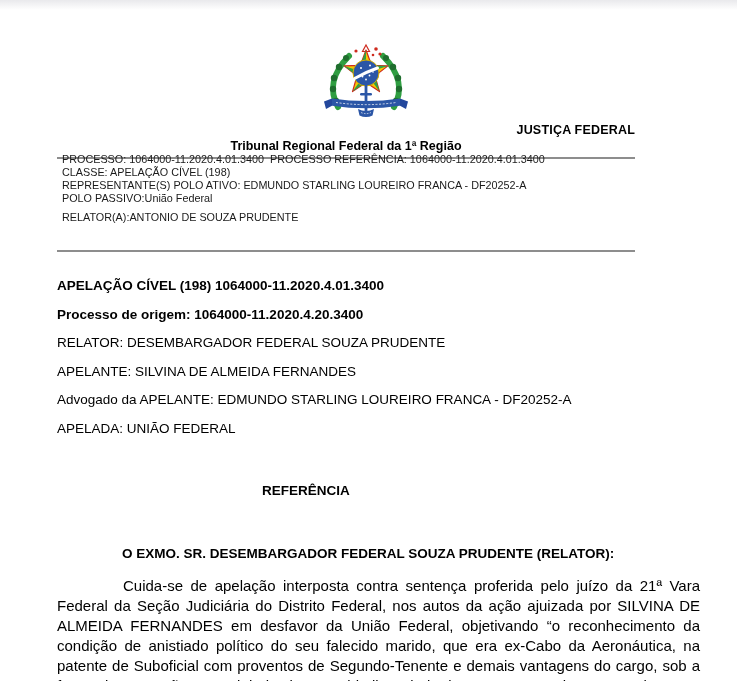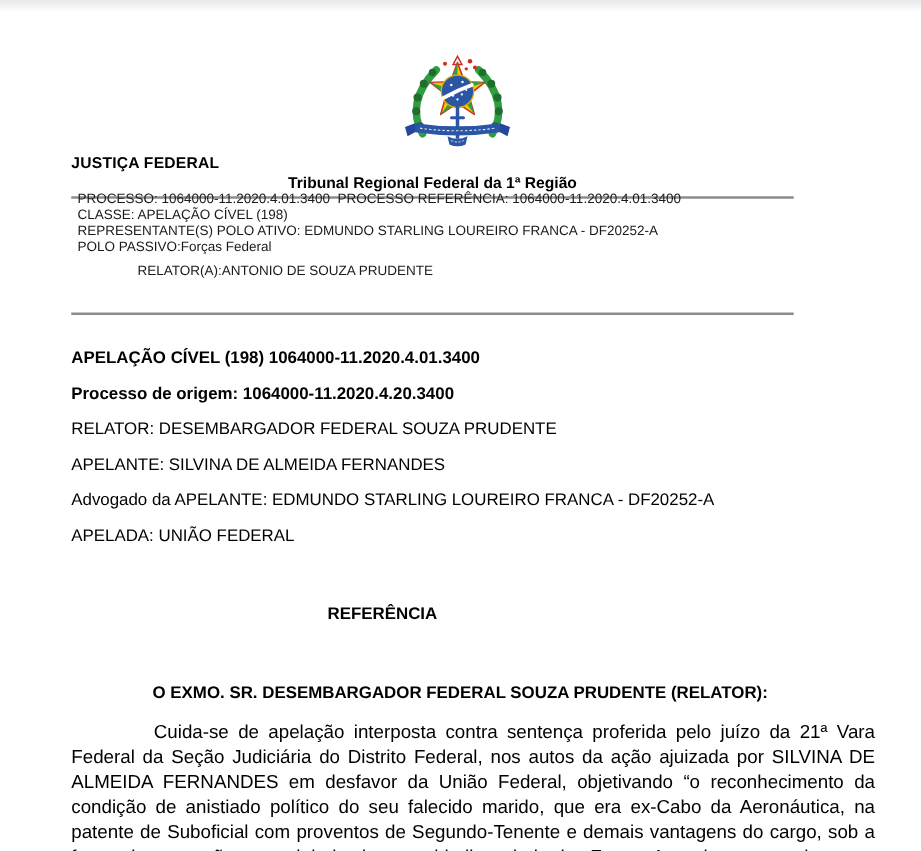--- a/index.html
+++ b/index.html
@@ -5,32 +5,32 @@
   html,body{margin:0;padding:0;}
   body{
     width:737px;height:681px;position:relative;overflow:hidden;
     background:#ffffff;color:#000;
     font-family:"Liberation Sans","DejaVu Sans",sans-serif;
     -webkit-font-smoothing:antialiased;
   }
   .top-shade{position:absolute;top:0;left:0;width:737px;height:10px;
     background:linear-gradient(#e9e9ec,#ffffff);}
   .seal{position:absolute;left:318px;top:43px;width:96px;height:80px;}
-  .org-title{position:absolute;top:123px;left:57px;width:578px;text-align:left;
+  .org-title{position:absolute;top:123px;left:57px;width:578px;text-align:right;
     font-weight:bold;font-size:12.5px;letter-spacing:.2px;}
   .court-title{position:absolute;top:139px;left:57px;width:578px;text-align:center;
     font-weight:bold;font-size:12.5px;}
   .rule{position:absolute;left:57px;width:578px;height:0;
     border-top:2px solid #8d8d8d;}
   .rule-top{top:157px;}
   .rule-bottom{top:250px;}
   .case-block{position:absolute;left:62px;top:153px;width:575px;
     font-size:10.8px;line-height:12.9px;color:#1a1a1a;}
   .case-block div{white-space:pre-wrap;}
-  .case-block .relator-line{margin-top:6px;margin-left:48px;}
+  .case-block .relator-line{margin-top:6px;}
   .parties{position:absolute;left:57px;top:272px;width:643px;font-size:13.5px;}
   .parties p{margin:0;line-height:28.5px;}
   .b{font-weight:bold;}
   .report-title{position:absolute;left:262px;top:483px;
     font-weight:bold;font-size:13.5px;}
   .report-byline{position:absolute;left:122px;top:546px;
     font-weight:bold;font-size:13.5px;}
   .report-body{position:absolute;left:57px;top:576px;width:643px;
     font-size:15px;line-height:20px;text-align:justify;text-indent:66px;
     word-spacing:.5px;}
@@ -100,21 +100,21 @@
 
 <div class="org-title">JUSTIÇA FEDERAL</div>
 <div class="court-title">Tribunal Regional Federal da 1ª Região</div>
 
 <div class="rule rule-top"></div>
 
 <div class="case-block">
   <div>PROCESSO: 1064000-11.2020.4.01.3400  PROCESSO REFERÊNCIA: 1064000-11.2020.4.01.3400</div>
   <div>CLASSE: APELAÇÃO CÍVEL (198)</div>
   <div>REPRESENTANTE(S) POLO ATIVO: EDMUNDO STARLING LOUREIRO FRANCA - DF20252-A</div>
-  <div>POLO PASSIVO:Forças Federal</div>
+  <div>POLO PASSIVO:União Federal</div>
   <div class="relator-line">RELATOR(A):ANTONIO DE SOUZA PRUDENTE</div>
 </div>
 
 <div class="rule rule-bottom"></div>
 
 <div class="parties">
   <p class="b">APELAÇÃO CÍVEL (198) 1064000-11.2020.4.01.3400</p>
   <p class="b">Processo de origem: 1064000-11.2020.4.20.3400</p>
   <p>RELATOR: DESEMBARGADOR FEDERAL SOUZA PRUDENTE</p>
   <p>APELANTE: SILVINA DE ALMEIDA FERNANDES</p>

